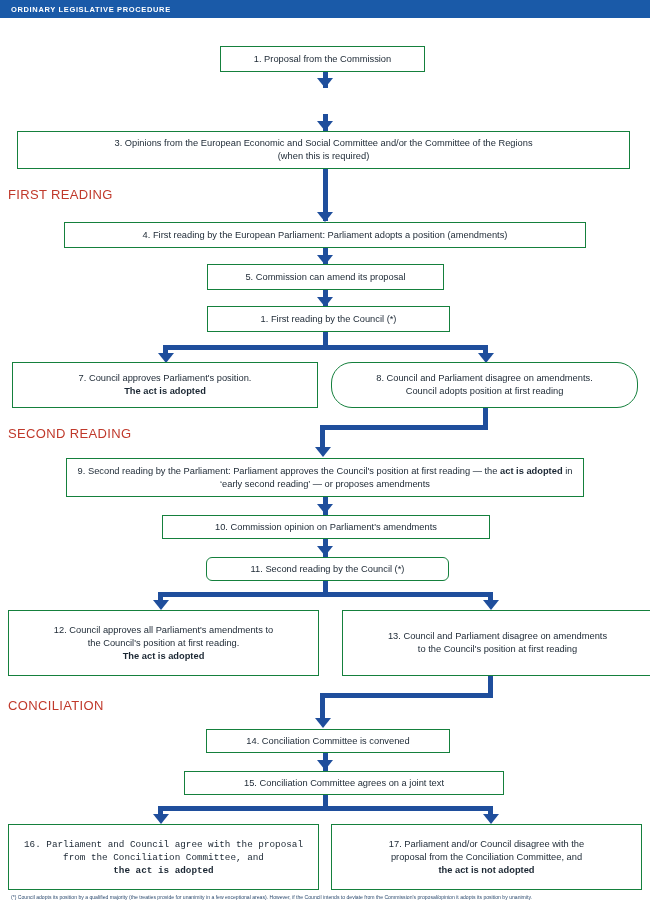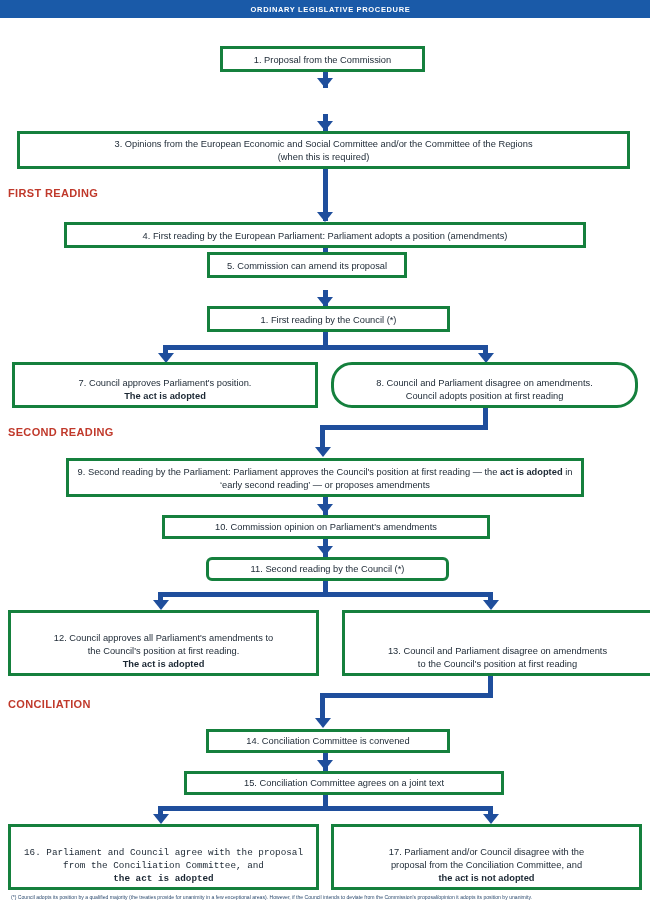--- a/index.html
+++ b/index.html
@@ -8,55 +8,55 @@
     background: #ffffff;
     font-family: "Liberation Sans", sans-serif;
     overflow: hidden;
   }
   #root { position: relative; width: 650px; height: 923px; }
 
   
   .banner {
     position: absolute; left: 0; top: 0; width: 650px; height: 18px;
     background: #1a5aa8;
-    display: flex; align-items: center; justify-content: center;
+    display: flex; align-items: center;
   }
   .banner-title {
     color: #ffffff;
     font-size: 7.5px;
     font-weight: bold;
     letter-spacing: 0.65px;
     padding-left: 11px;
     white-space: nowrap;
   }
 
   
   .box {
     position: absolute;
-    border: 3px solid #15803d;
+    border: 1px solid #15803d;
     background: #ffffff;
     color: #1b2733;
     font-size: 9.3px;
     line-height: 13px;
     text-align: center;
     display: flex;
-    align-items: flex-end;
+    align-items: center;
     justify-content: center;
     padding: 2px 6px;
     z-index: 3;
   }
   .box .t { display: block; width: 100%; }
   .box b { font-weight: bold; }
 
   
   .section-label {
     position: absolute;
     color: #c0392b;
-    font-size: 11px;
-    font-weight: bold;
+    font-size: 13px;
+    font-weight: normal;
     letter-spacing: 0.35px;
     white-space: nowrap;
     z-index: 3;
   }
 
   
   .conn { position: absolute; background: #1f4e9c; z-index: 1; }
   .vline { width: 5px; }
   .hline { height: 5px; }
   .arrow {
@@ -153,21 +153,21 @@
       <span>(when this is required)</span>
     </span>
   </div>
 
   <div class="section-label" style="left:8px; top:187px;">FIRST READING</div>
 
   <div class="box" style="left:64px; top:222px; width:522px; height:26px;">
     <span class="t">4. First reading by the European Parliament: Parliament adopts a position (amendments)</span>
   </div>
 
-  <div class="box" style="left:207px; top:252px; width:200px; height:26px;">
+  <div class="box" style="left:207px; top:264px; width:237px; height:26px;">
     <span class="t">5. Commission can amend its proposal</span>
   </div>
 
   <div class="box" style="left:207px; top:306px; width:243px; height:26px;">
     <span class="t">1. First reading by the Council (*)</span>
   </div>
 
   <div class="box" style="left:12px; top:362px; width:306px; height:46px;">
     <span class="t">
       <span>7. Council approves Parliament's position.</span><br>

